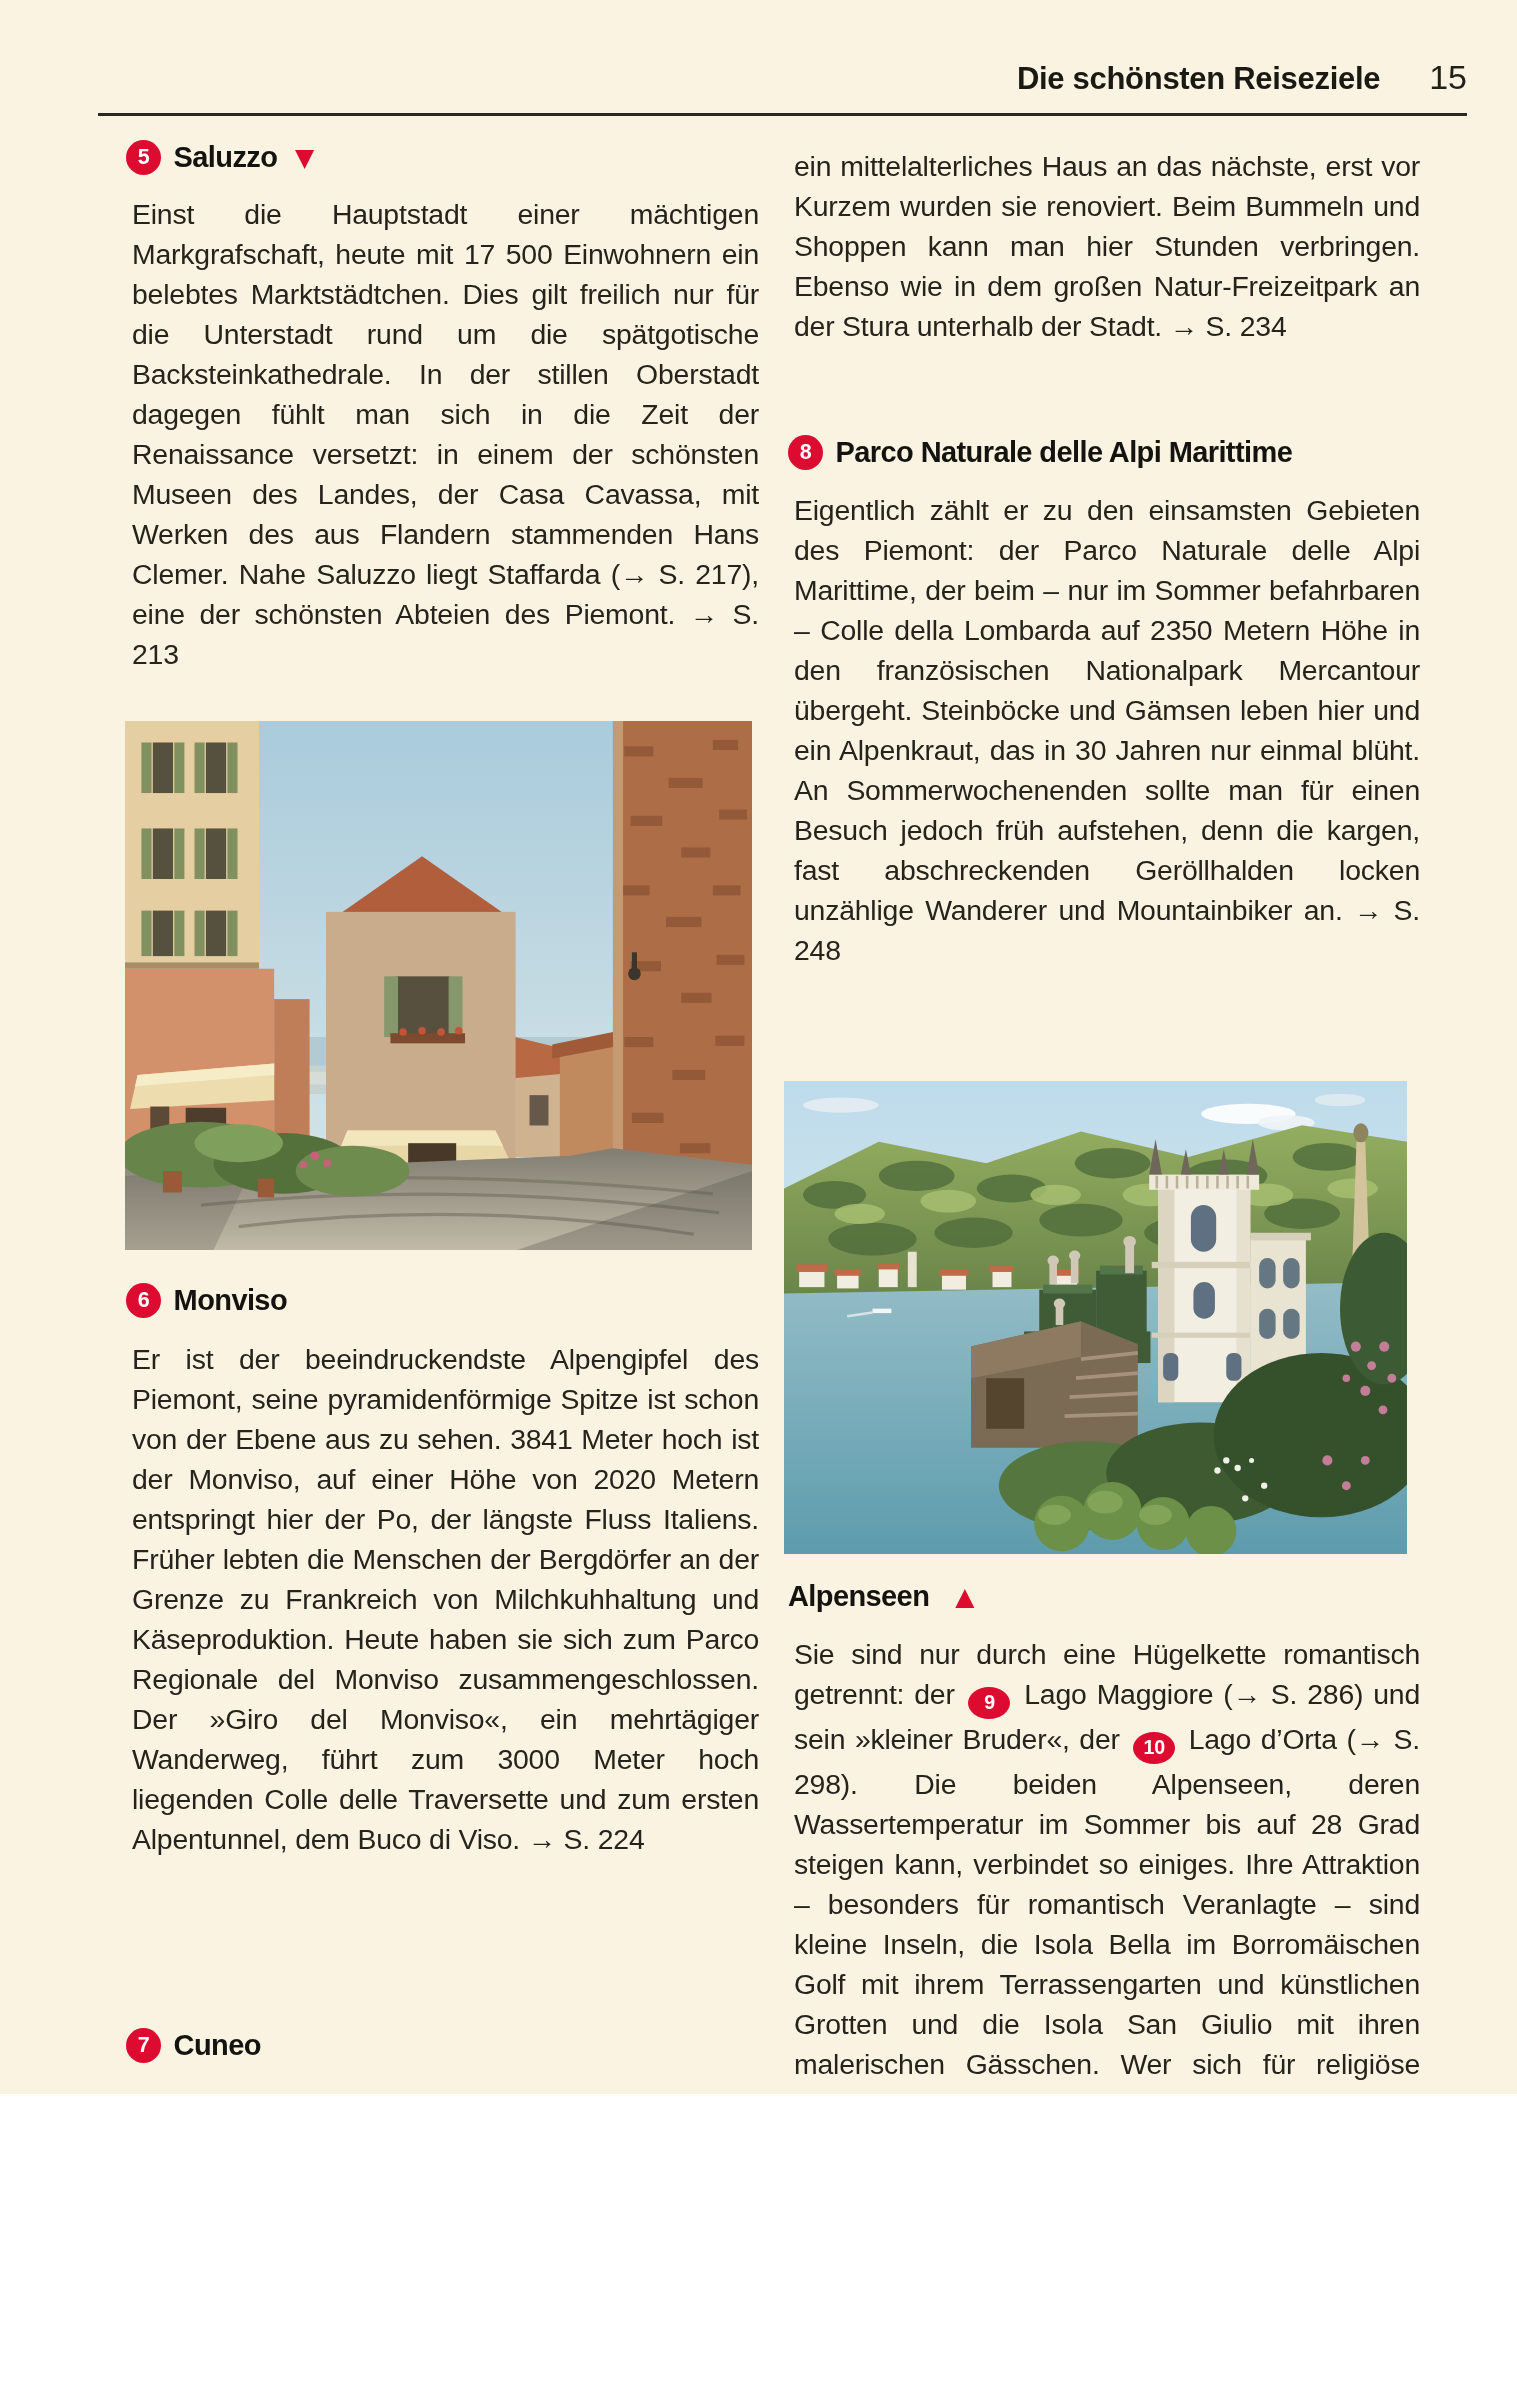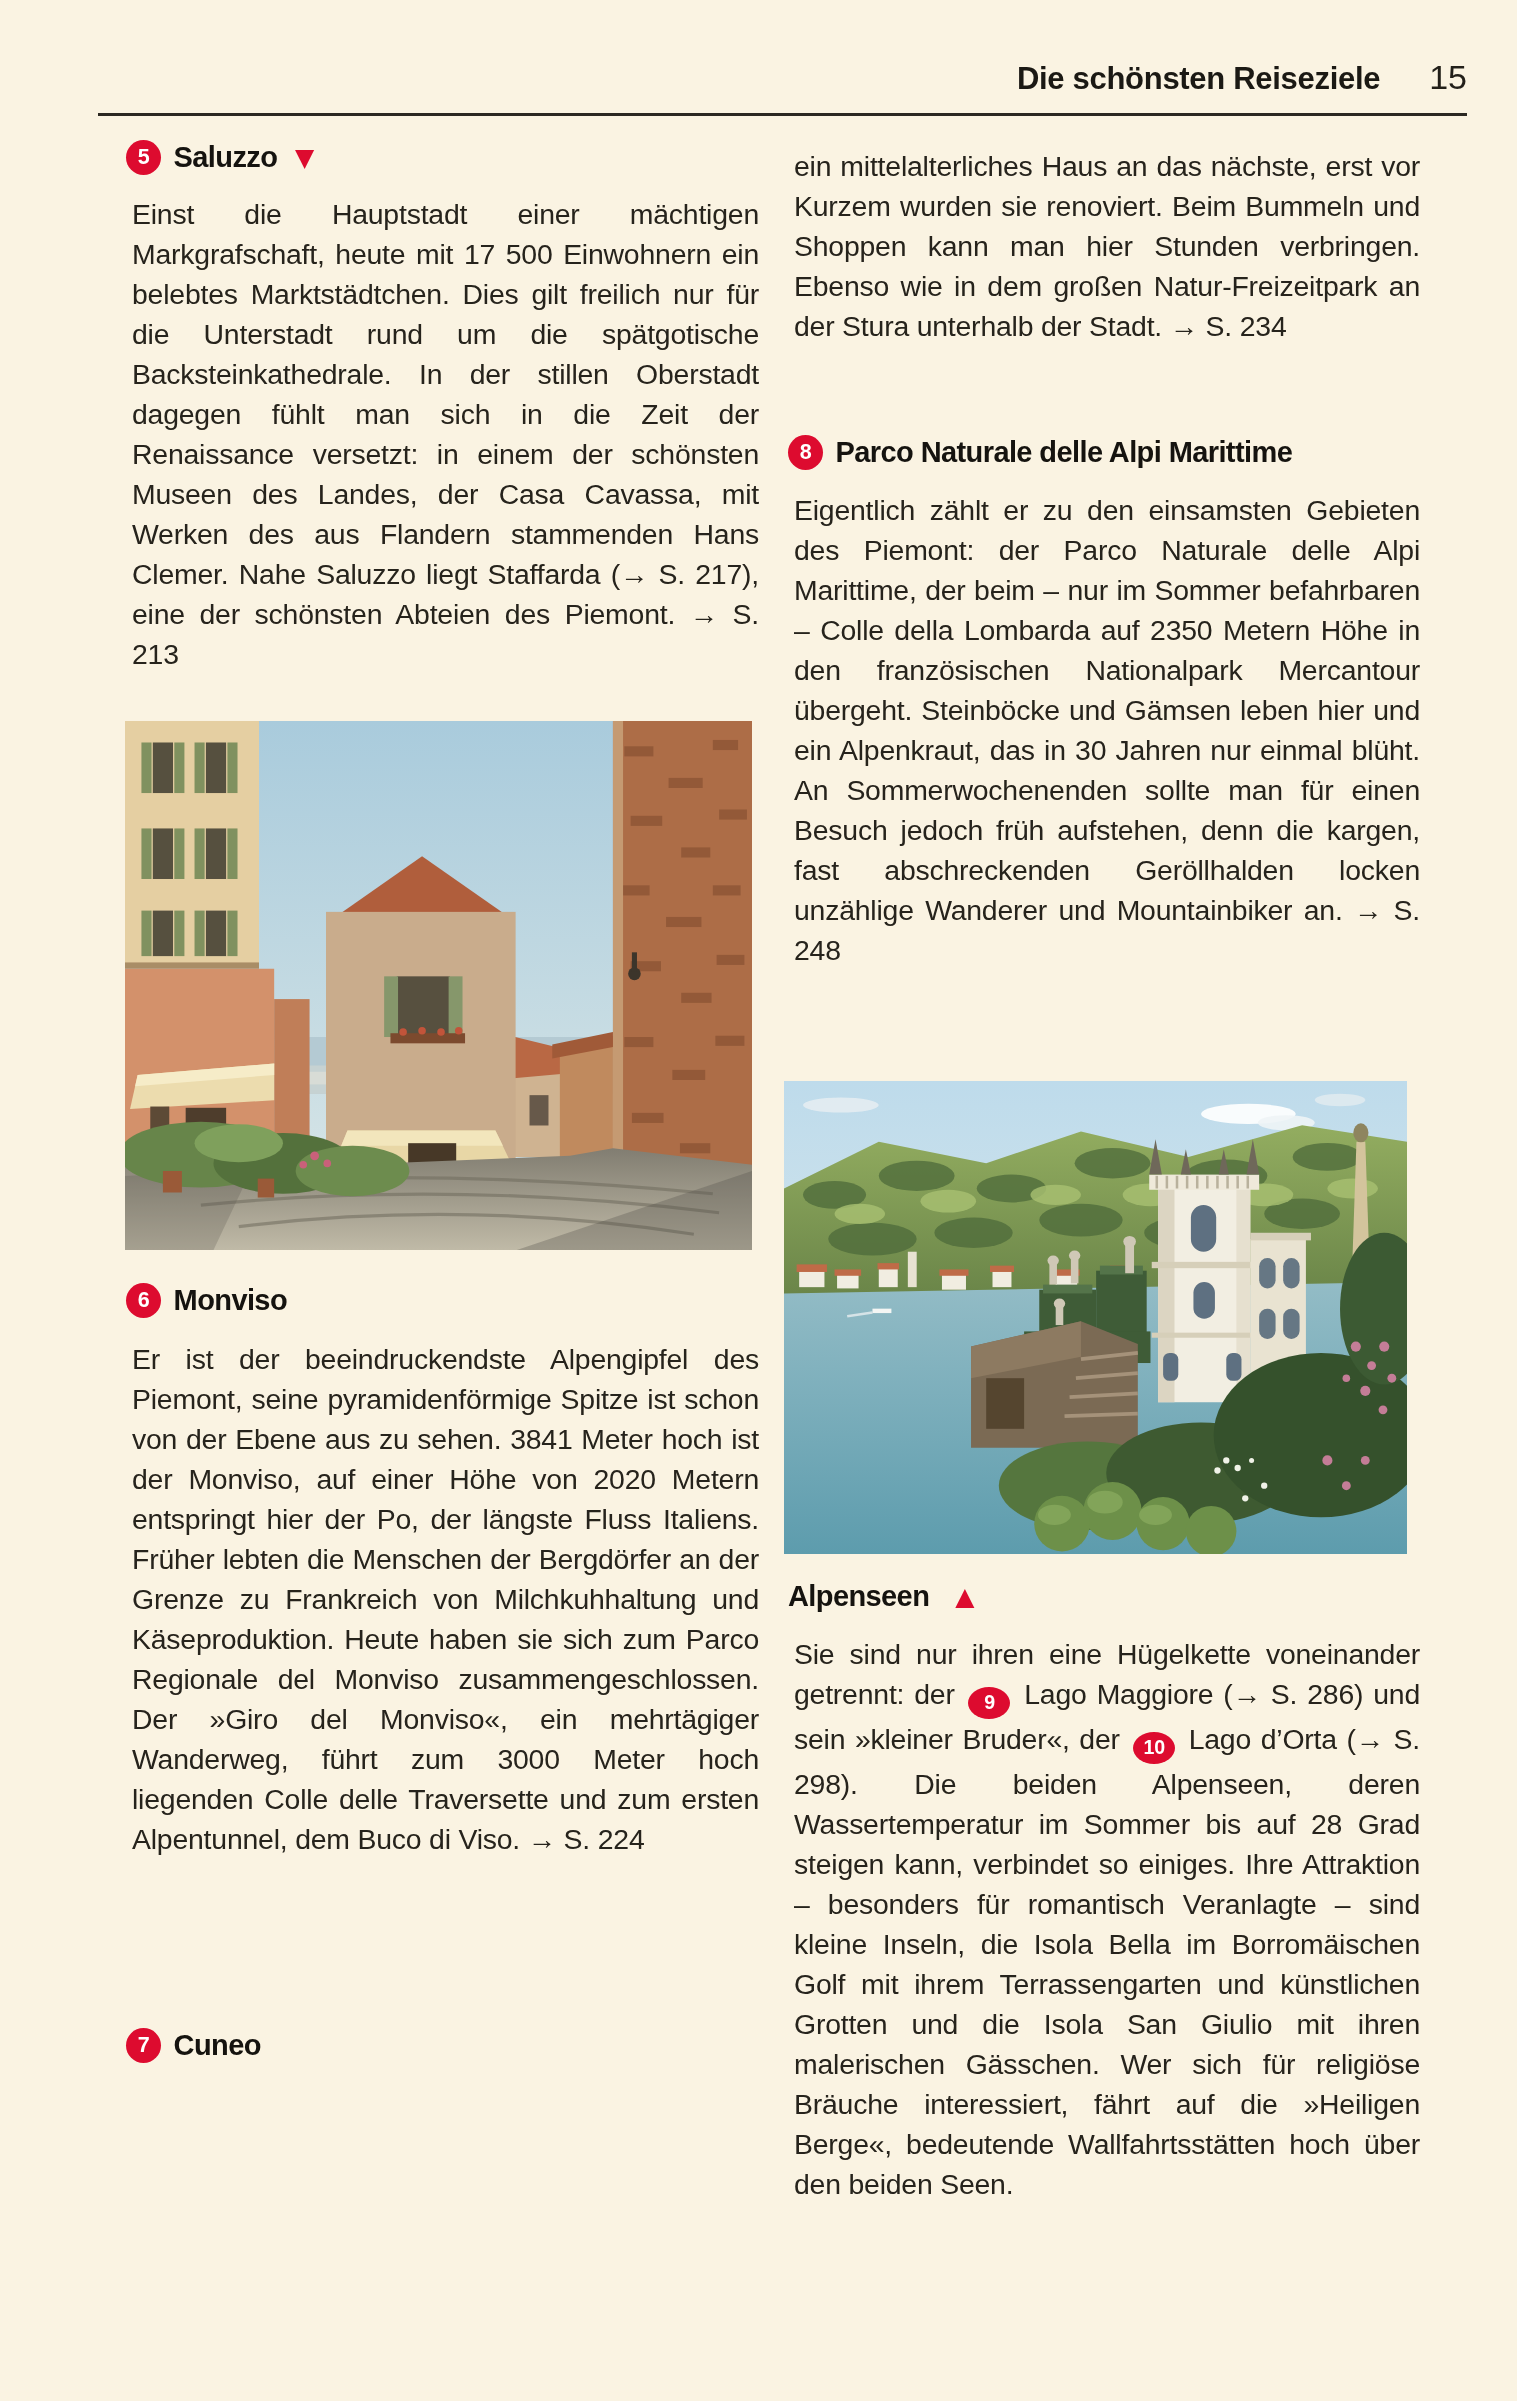--- a/index.html
+++ b/index.html
@@ -1,18 +1,18 @@
 <!DOCTYPE html>
 <html lang="de" style="--accent: #dd0b2f; --paper: #faf3e2;font-size:10px"><head>
 <meta charset="utf-8">
 <style>
   html,body{margin:0;padding:0;}
   .page{
     position:relative;
-    width:1517px;height:2401px;
+    width:1517px;height:2094px;
     background:var(--paper,#faf3e2);
     font-family:"Liberation Sans","DejaVu Sans",sans-serif;
     color:#24211b;
     overflow:hidden;
   }
   
   .pagehead{
     position:absolute;left:98px;top:58px;width:1369px;
     display:flex;justify-content:flex-end;align-items:baseline;
   }
@@ -413,21 +413,21 @@
           <circle cx="730" cy="660" r="5"></circle>
       </g>
     </svg>
   </div>
 
   <div class="sec-head col-right" style="top:1580px;gap:21px;">
     <span>Alpenseen</span>
     <span class="tri">▲</span>
   </div>
   <p class="body col-right" style="top:1628px;">
-    <span>Sie sind nur ihren eine Hügelkette voneinander getrennt: der</span>
+    <span>Sie sind nur durch eine Hügelkette romantisch getrennt: der</span>
     <span class="ibadge">9</span>
     <span>Lago Maggiore (→ S. 286) und sein »kleiner Bruder«, der</span>
     <span class="ibadge">10</span>
     <span>Lago d’Orta (→ S. 298). Die beiden Alpenseen, deren Wassertemperatur im Sommer bis auf 28 Grad steigen kann, verbindet so einiges. Ihre Attraktion – besonders für romantisch Veranlagte – sind kleine Inseln, die Isola Bella im Borromäischen Golf mit ihrem Terrassengarten und künstlichen Grotten und die Isola San Giulio mit ihren malerischen Gässchen. Wer sich für religiöse Bräuche interessiert, fährt auf die »Heiligen Berge«, bedeutende Wallfahrtsstätten hoch über den beiden Seen.</span>
   </p>
 
 </div>
 
 
 </body></html>

